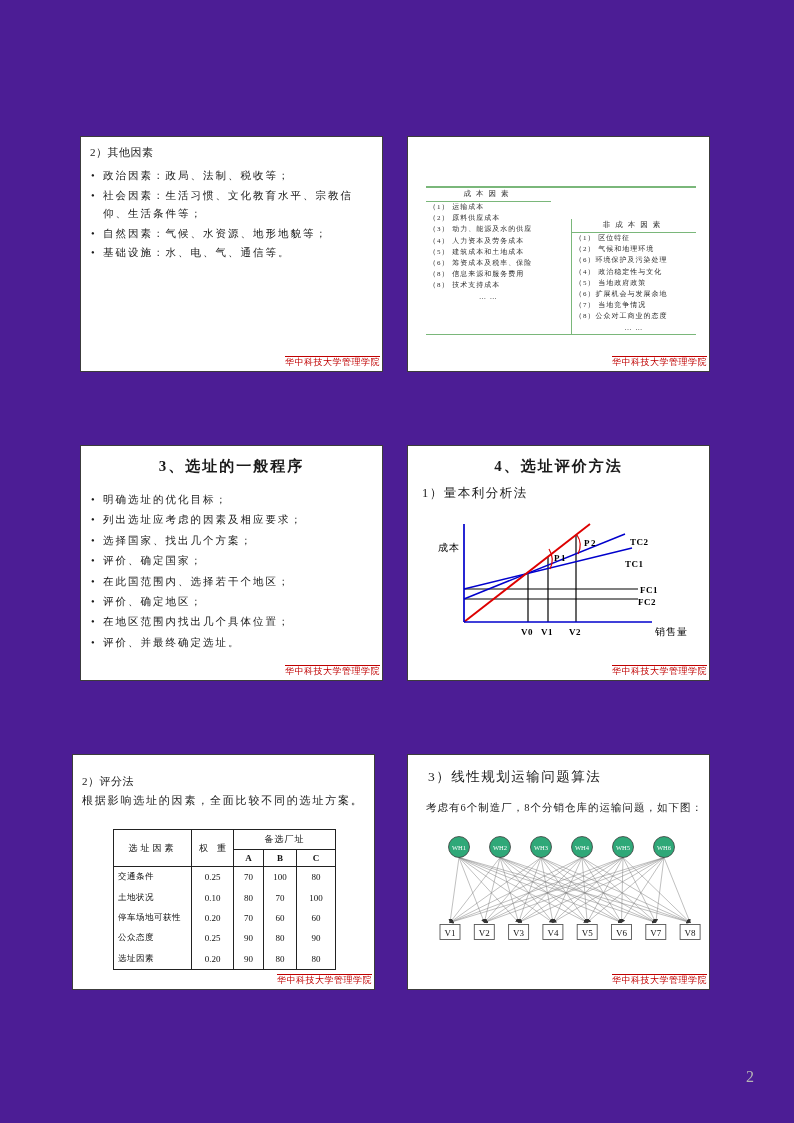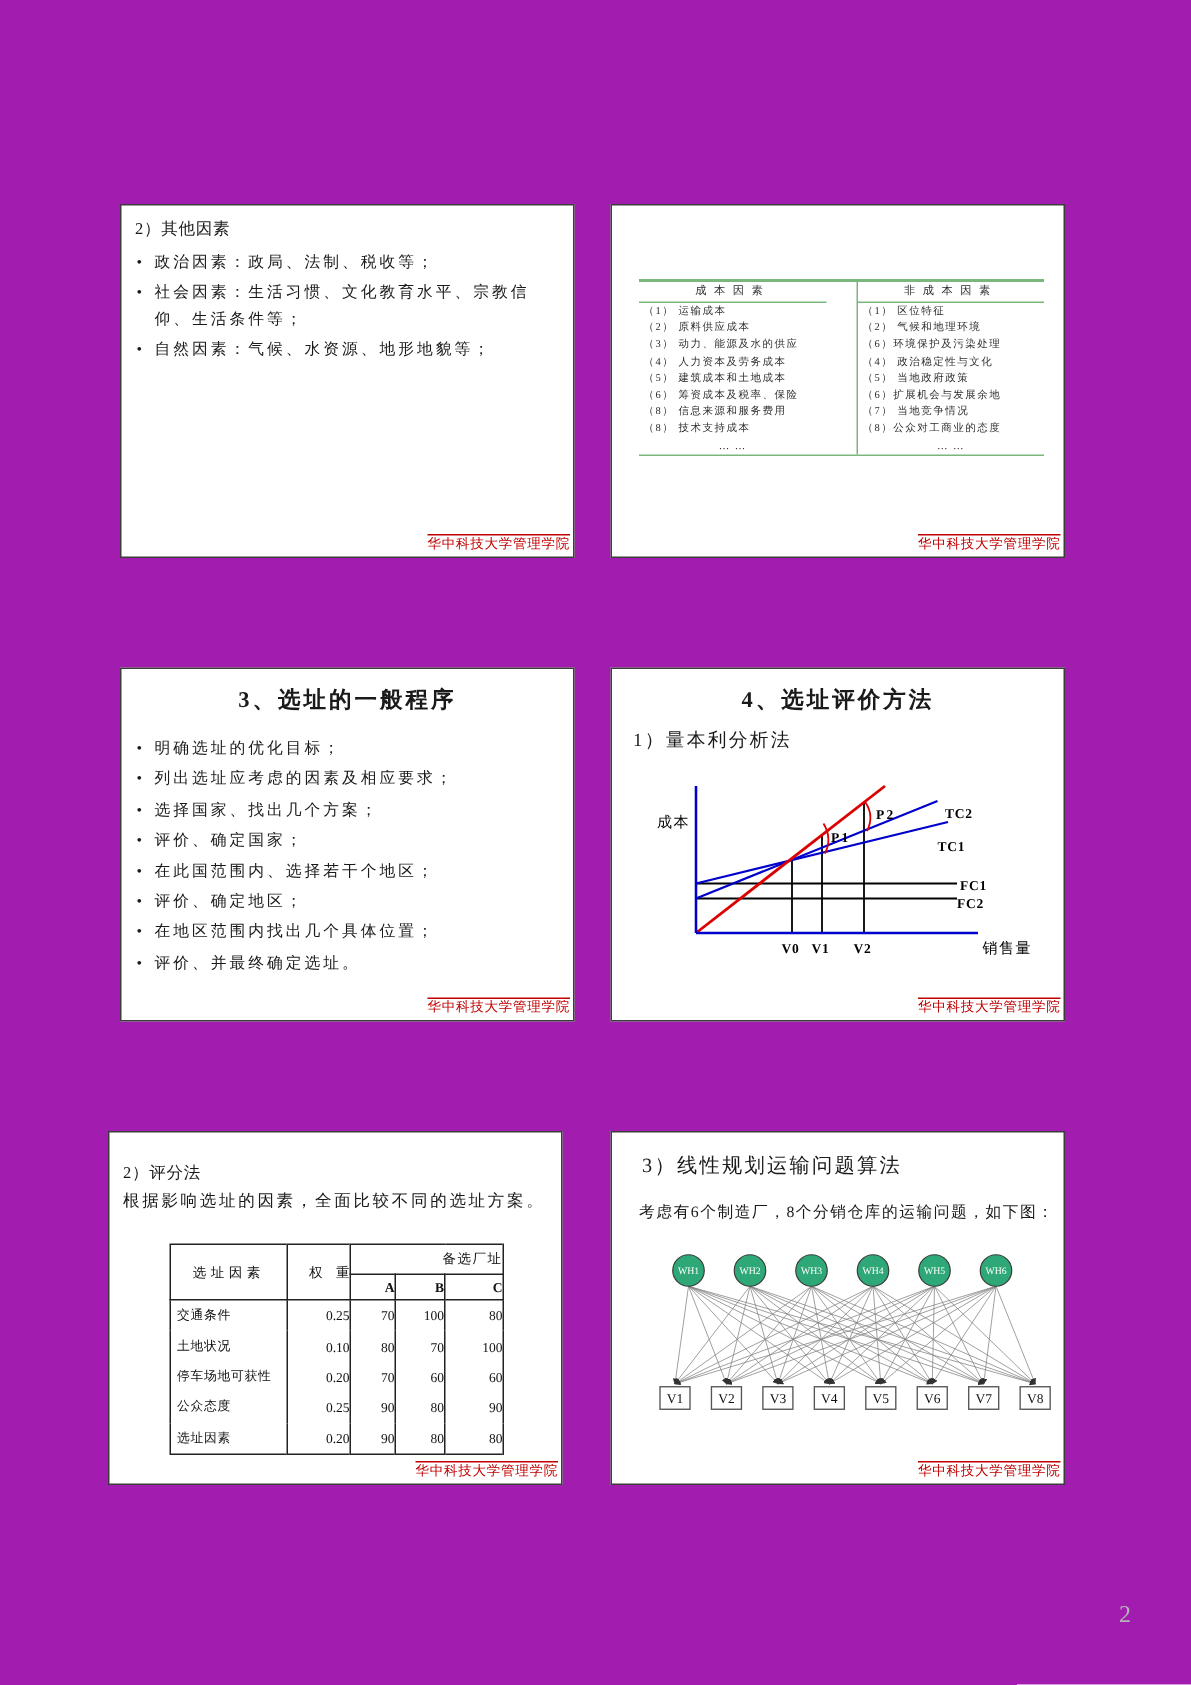--- a/index.html
+++ b/index.html
@@ -1,18 +1,18 @@
 <!DOCTYPE html>
 <html><head>
 <meta charset="utf-8">
 <style>
   html,body{margin:0;padding:0;background:#ffffff;}
   body{width:794px;height:1123px;position:relative;
        font-family:"Liberation Serif","DejaVu Serif",serif;color:#1a1a1a;}
-  .page{position:absolute;inset:0;background:#a21caf;}
+  .page{position:absolute;inset:0;background:#4c1d95;}
 
   .slide{position:absolute;width:303px;height:236px;border:1px solid #3c3c3c;
          background:#fff;box-sizing:border-box;overflow:hidden;}
   #slide-1{left:80px;top:136px;}
   #slide-2{left:407px;top:136px;}
   #slide-3{left:80px;top:445px;}
   #slide-4{left:407px;top:445px;}
   #slide-5{left:72px;top:754px;}
   #slide-6{left:407px;top:754px;}
 
@@ -25,21 +25,21 @@
   .bullets{position:absolute;left:9px;width:285px;font-size:10.5px;
            letter-spacing:2px;line-height:18.5px;}
   #slide-1 .bullets{top:30px;}
   .bullet{position:relative;padding-left:13px;margin-bottom:1px;}
   .bullet::before{content:"•";position:absolute;left:1px;letter-spacing:0;}
 
   
   .cf-table{position:absolute;left:18px;top:49px;width:270px;display:flex;
       border-top:2px solid #7ab77a;border-bottom:1px solid #7ab77a;box-sizing:border-box;gap:20px;}
   .cf-col{width:50%;box-sizing:border-box;}
-  .cf-col.right{border-left:1px solid #7ab77a;}
+  .cf-col.right{border-left:1px solid #7ab77a;margin-top:31px;}
   .cf-head{text-align:center;font-size:7.5px;letter-spacing:5px;color:#2e2e2e;
       padding:1px 0 2px 0;border-bottom:1px solid #7ab77a;}
   .cf-item{font-size:7px;letter-spacing:1px;line-height:11.2px;color:#2e2e2e;
       padding-left:3px;white-space:nowrap;}
   .cf-item.ellipsis{text-align:center;padding-left:0;}
 
   
   .center-title{position:absolute;left:0;top:11px;width:100%;text-align:center;
       font-weight:bold;font-size:15px;letter-spacing:2px;}
   #slide-3 .bullets{top:44px;line-height:19.4px;}
@@ -54,21 +54,21 @@
   .rev{stroke:#dd0000;stroke-width:1.9;}
   .parc{stroke:#dd0000;stroke-width:1.2;fill:none;}
   .clab{font-size:9px;font-weight:bold;font-family:"Liberation Serif",serif;letter-spacing:0.5px;}
   .alab{font-size:9.5px;font-family:"Liberation Serif",serif;letter-spacing:1px;}
 
   
   .desc-line{position:absolute;left:9px;font-size:11px;letter-spacing:1.8px;white-space:nowrap;}
   .score-wrap{position:absolute;left:40px;top:74px;}
   .score-table{border-collapse:collapse;table-layout:fixed;width:222px;}
   .score-table td{border-left:1px solid #222;border-right:1px solid #222;
-      padding:0;font-size:9px;text-align:right;color:#111;}
+      padding:0;font-size:9px;text-align:center;color:#111;}
   .score-table{border:1px solid #222;}
   .score-table tr.head1 td{border-bottom:1px solid #222;height:19px;}
   .score-table tr.head2 td{border-bottom:1px solid #222;height:16px;font-weight:bold;}
   .score-table tr.datarow td{height:20.4px;}
   .score-table td.factor{text-align:left;padding-left:4px;font-size:8.5px;letter-spacing:0.5px;}
   .score-table td.factor-head{text-align:center;font-size:9px;letter-spacing:3px;}
   .score-table td.weight-head{font-size:9px;}
   .score-table td.group-head{font-size:9px;letter-spacing:1px;}
 
   
@@ -87,20 +87,21 @@
 <body>
 
 <div class="page">
 
   <div class="slide" id="slide-1">
     <div class="s-small-title">2）其他因素</div>
     <div class="bullets">
       <div class="bullet"><span>政治因素：政局、法制、税收等；</span></div>
       <div class="bullet"><span>社会因素：生活习惯、文化教育水平、宗教信仰、生活条件等；</span></div>
       <div class="bullet"><span>自然因素：气候、水资源、地形地貌等；</span></div>
+      <div class="bullet"><span>基础设施：水、电、气、通信等。</span></div>
     </div>
     <div class="slide-footer">华中科技大学管理学院</div>
   </div>
 
   <div class="slide" id="slide-2">
     <div class="cf-table">
       <div class="cf-col">
         <div class="cf-head">成本因素</div>
         <div class="cf-item">（1） 运输成本</div>
         <div class="cf-item">（2） 原料供应成本</div>

